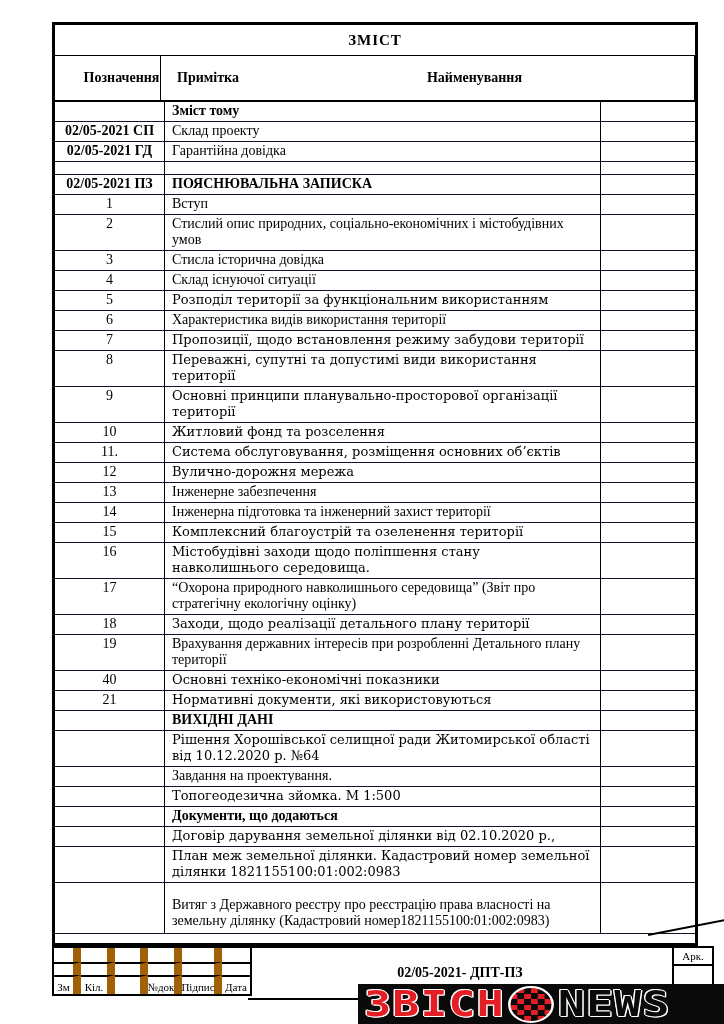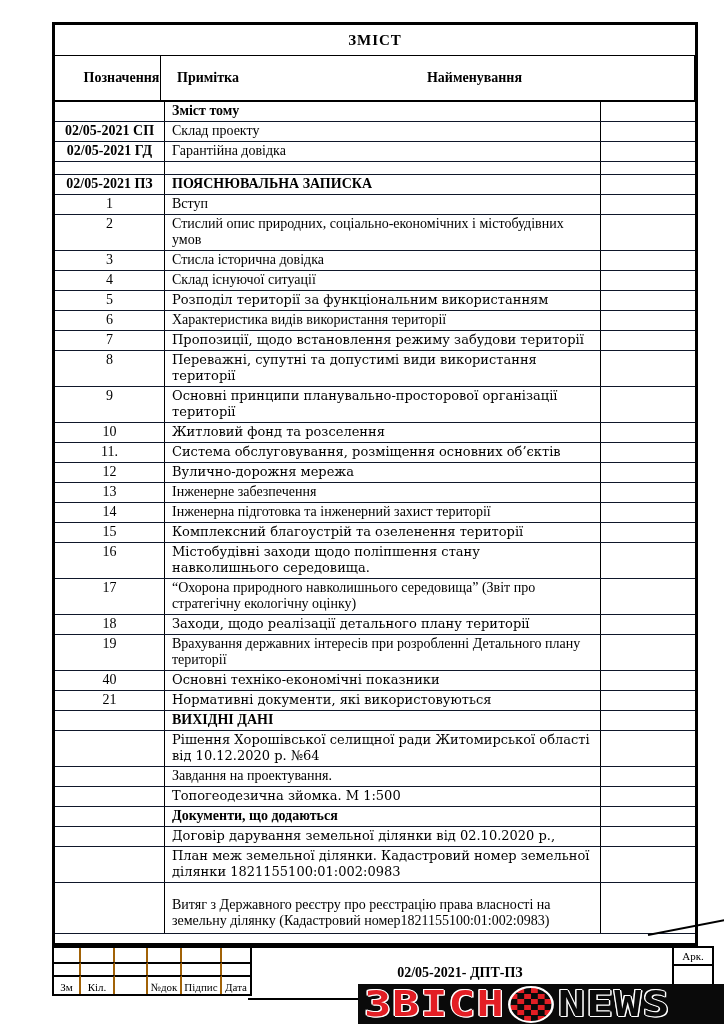--- a/index.html
+++ b/index.html
@@ -33,21 +33,21 @@
   .alt{font-family:"DejaVu Serif",serif;font-size:13px;}
   .row.spacer{min-height:12px;}
   .row.tall .cell{padding-top:14px;min-height:50px;}
   
   .tb{position:absolute;left:52px;top:946px;width:660px;height:54px;font-size:11px;}
   .tb-grid{
     position:absolute;left:0;top:0;display:grid;background:#fff;
     grid-template-columns:27px 34px 33px 34px 40px 28px;
     grid-template-rows:14px 13px 19px;border:2px solid #000;
   }
-  .tb-grid>div{border-right:2px solid #a16207;box-sizing:border-box;
+  .tb-grid>div{border-right:8px solid #a16207;box-sizing:border-box;
     display:flex;align-items:flex-end;justify-content:center;padding-bottom:1px;}
   .tb-grid>div:nth-child(6n){border-right:none;}
   .tb-grid>div:nth-child(n+7){border-top:2px solid #000;}
   .tb-main{
     position:absolute;left:196px;top:0;width:424px;height:50px;
     border:2px solid #000;border-left:none;display:flex;align-items:center;
     justify-content:center;font-weight:bold;font-size:14px;
   }
   .tb-right{position:absolute;left:620px;top:0;width:38px;height:54px;}
   .tb-ark{

